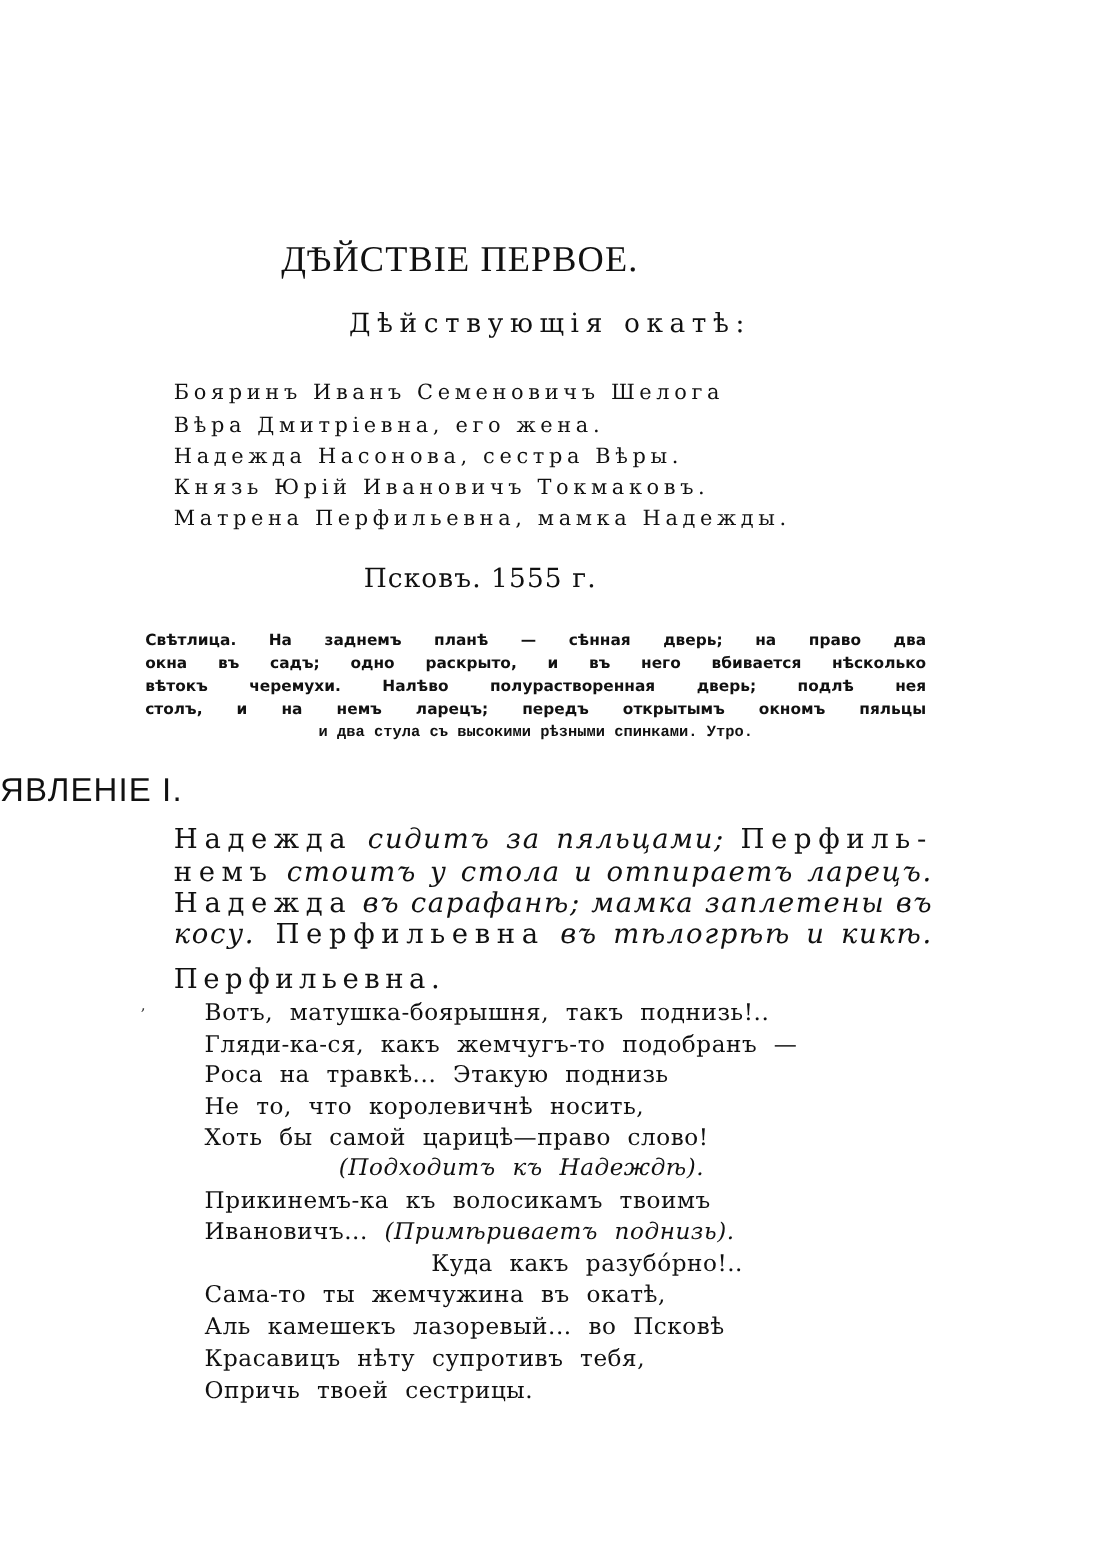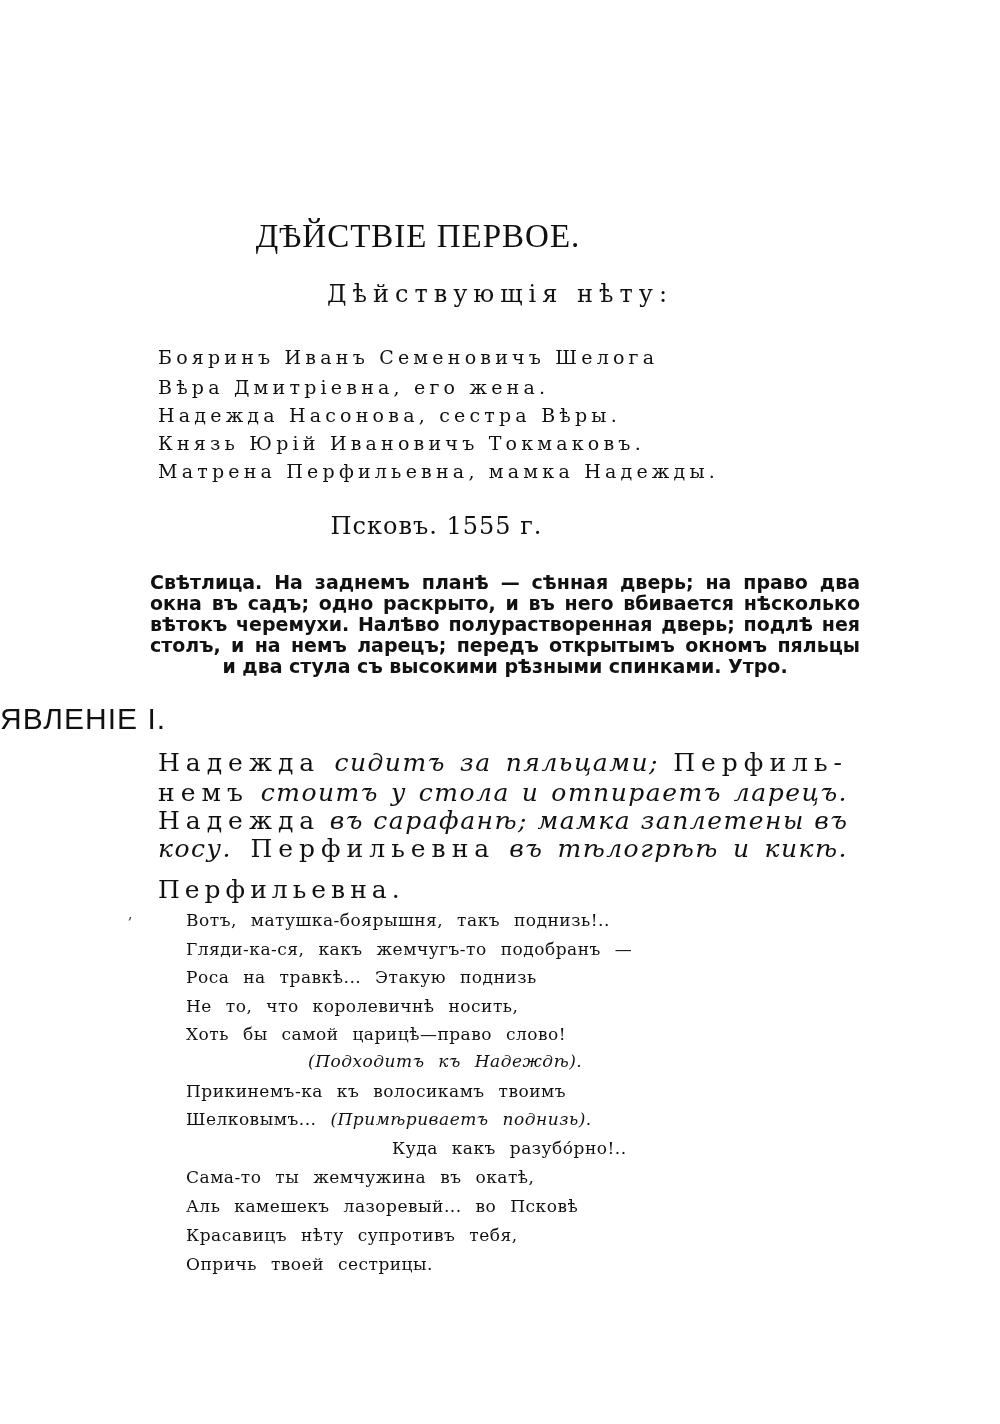--- a/index.html
+++ b/index.html
@@ -30,29 +30,29 @@
       left: 158px;
       font-size: 19px;
       letter-spacing: 4.2px;
       line-height: 30px;
     }
     .place {
       top: 512px; left: 0; width: 873px; text-align: center;
       font-size: 24px; letter-spacing: 1px;
     }
     .stage {
-      left: 150px; width: 710px;
+      left: 132px; width: 710px;
       font-family: "DejaVu Sans", "Liberation Sans", sans-serif;
       font-weight: bold;
-      font-size: 19px;
+      font-size: 14px;
       line-height: 21px;
       text-align: justify;
       text-align-last: justify;
     }
-    .stage.last { text-align: right; text-align-last: center; }
+    .stage.last { text-align: right; text-align-last: center; font-family: Liberation Mono, monospace; }
     .scene-title {
       top: 702px; left: 0; width: 904px; text-align: left;
       font-family: Liberation Sans, sans-serif;
       font-size: 30px; letter-spacing: 1px;
     }
     .intro-line {
       left: 158px; width: 690px;
       font-size: 25px;
       line-height: 30px;
       text-align: justify;
@@ -62,36 +62,36 @@
     .ital {
       font-family: "DejaVu Serif", "Liberation Serif", serif;
       font-style: italic;
       letter-spacing: 1.5px;
     }
     .speaker {
       top: 875px; left: 158px;
       font-size: 25px; letter-spacing: 5px;
     }
     .verse {
-      font-size: 17px;
+      font-size: 21px;
       line-height: 30px;
       letter-spacing: 0.5px;
       word-spacing: 8px;
     }
     .verse .ital { letter-spacing: 0.5px; }
     .speck {
       font-size: 14px; color: #333;
     }
   </style>
 </head>
 <body>
 
 <div class="abs act-title">ДѢЙСТВІЕ ПЕРВОЕ.</div>
 
-<div class="abs cast-heading">Дѣйствующія нѣту:</div>
+<div class="abs cast-heading">Дѣйствующія окатѣ:</div>
 <div class="abs cast-line" style="top:342px">Бояринъ Иванъ Семеновичъ Шелога</div>
 <div class="abs cast-line" style="top:372px">Вѣра Дмитріевна, его жена.</div>
 <div class="abs cast-line" style="top:400px">Надежда Насонова, сестра Вѣры.</div>
 <div class="abs cast-line" style="top:428px">Князь Юрій Ивановичъ Токмаковъ.</div>
 <div class="abs cast-line" style="top:456px">Матрена Перфильевна, мамка Надежды.</div>
 
 <div class="abs place">Псковъ. 1555 г.</div>
 
 <div class="abs stage" style="top:572px">Свѣтлица. На заднемъ планѣ — сѣнная дверь; на право два</div>
 <div class="abs stage" style="top:593px">окна въ садъ; одно раскрыто, и въ него вбивается нѣсколько</div>
@@ -120,20 +120,20 @@
 <div class="abs verse" style="top:905px; left:186px">Вотъ, матушка-боярышня, такъ поднизь!..</div>
 <div class="abs verse" style="top:934px; left:186px">Гляди-ка-ся, какъ жемчугъ-то подобранъ —</div>
 <div class="abs verse" style="top:962px; left:186px">Роса на травкѣ... Этакую поднизь</div>
 <div class="abs verse" style="top:991px; left:186px">Не то, что королевичнѣ носить,</div>
 <div class="abs verse" style="top:1019px; left:186px">Хоть бы самой царицѣ—право слово!</div>
 <div class="abs verse" style="top:1046px; left:308px">
   <span class="ital">(Подходитъ къ Надеждѣ).</span>
 </div>
 <div class="abs verse" style="top:1076px; left:186px">Прикинемъ-ка къ волосикамъ твоимъ</div>
 <div class="abs verse" style="top:1104px; left:186px">
-  <span>Шелковымъ...</span>
+  <span>Ивановичъ...</span>
   <span class="ital">(Примѣриваетъ поднизь).</span>
 </div>
 <div class="abs verse" style="top:1133px; left:392px">Куда какъ разубо́рно!..</div>
 <div class="abs verse" style="top:1162px; left:186px">Сама-то ты жемчужина въ окатѣ,</div>
 <div class="abs verse" style="top:1191px; left:186px">Аль камешекъ лазоревый... во Псковѣ</div>
 <div class="abs verse" style="top:1220px; left:186px">Красавицъ нѣту супротивъ тебя,</div>
 <div class="abs verse" style="top:1249px; left:186px">Опричь твоей сестрицы.</div>
 
 </body></html>

